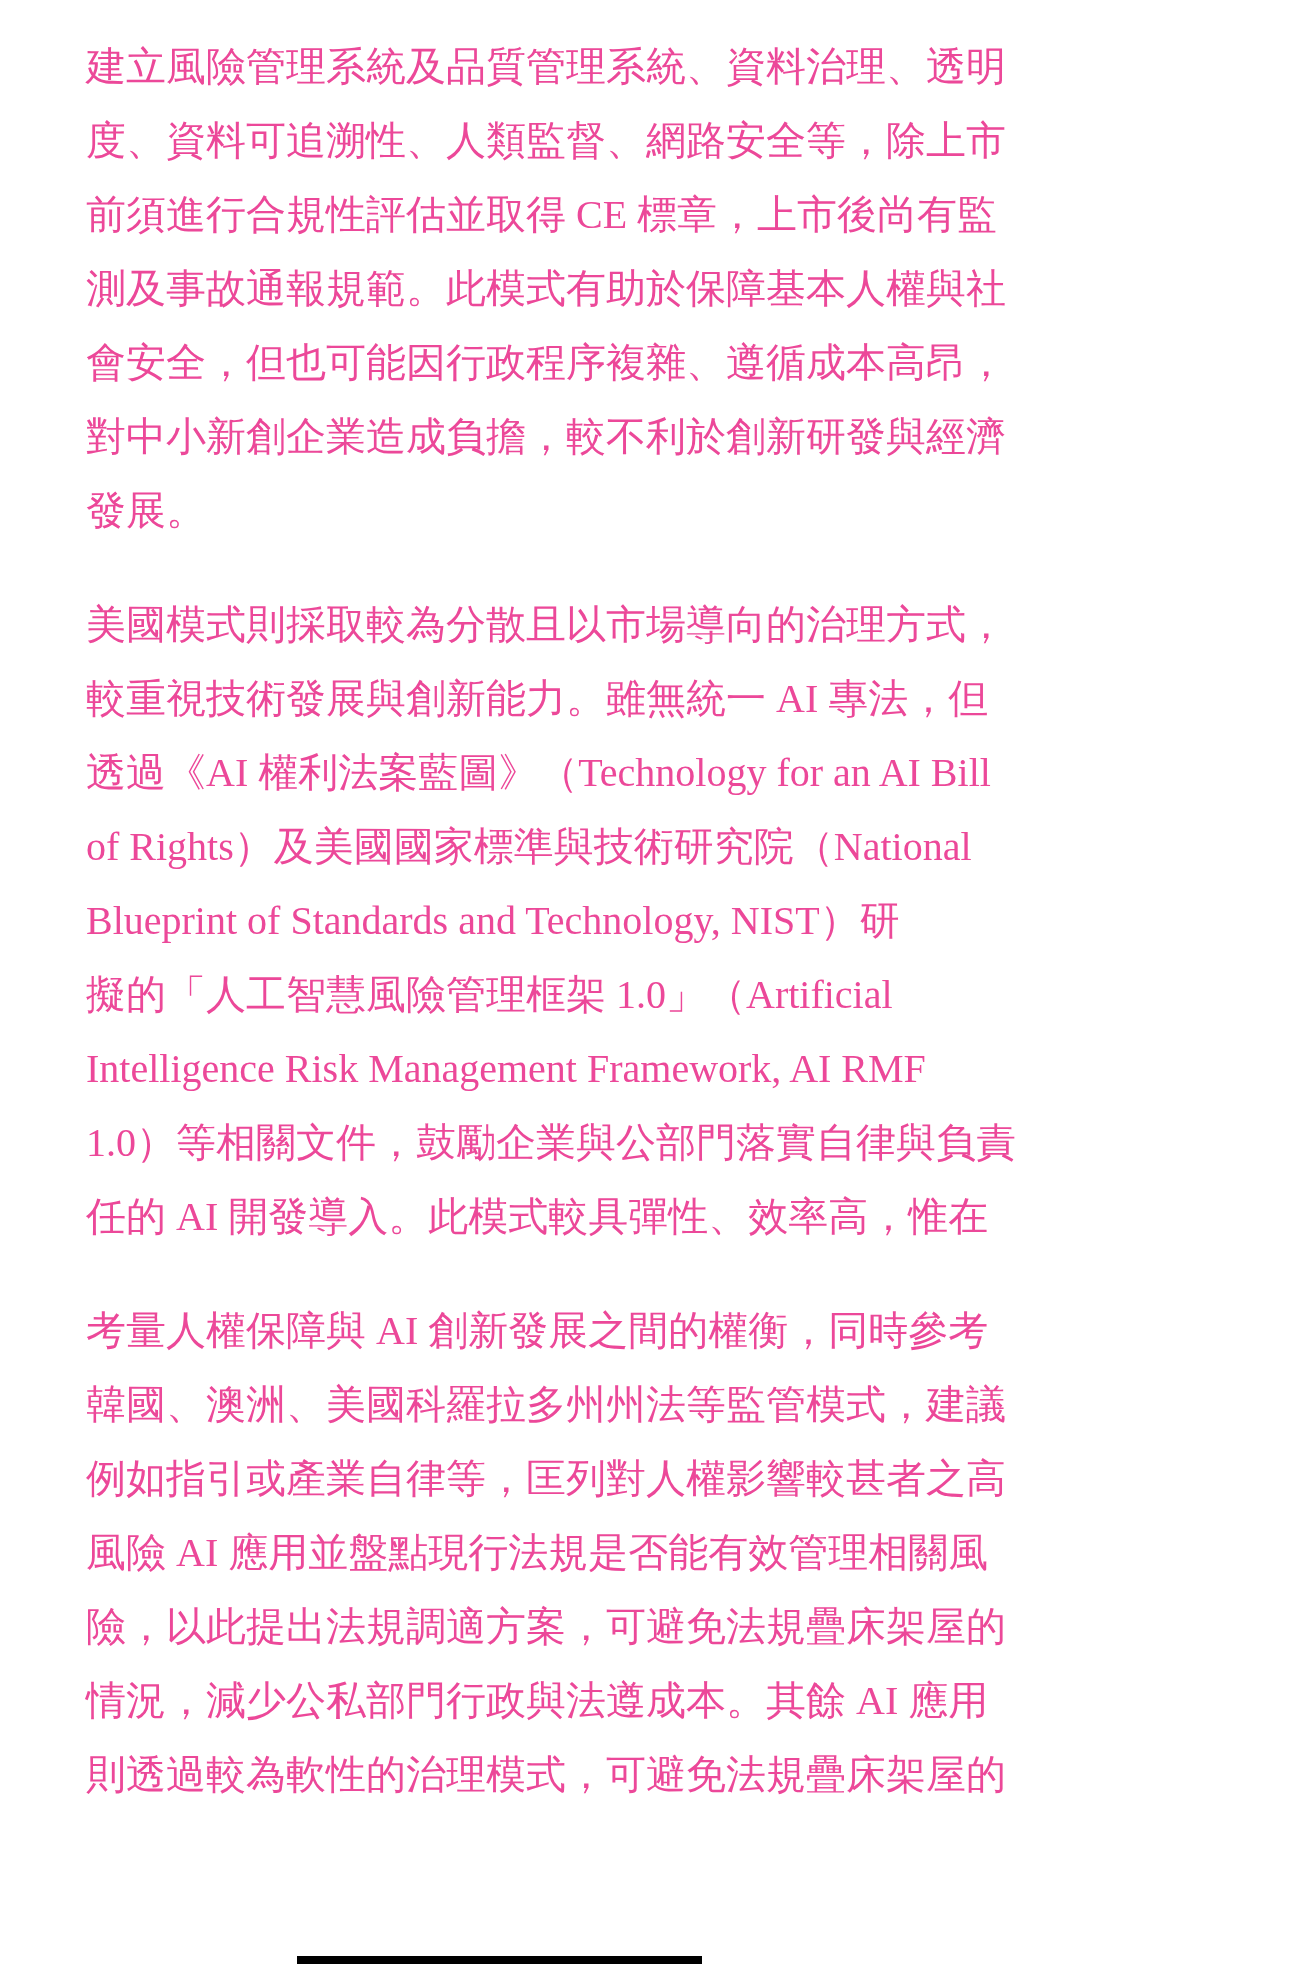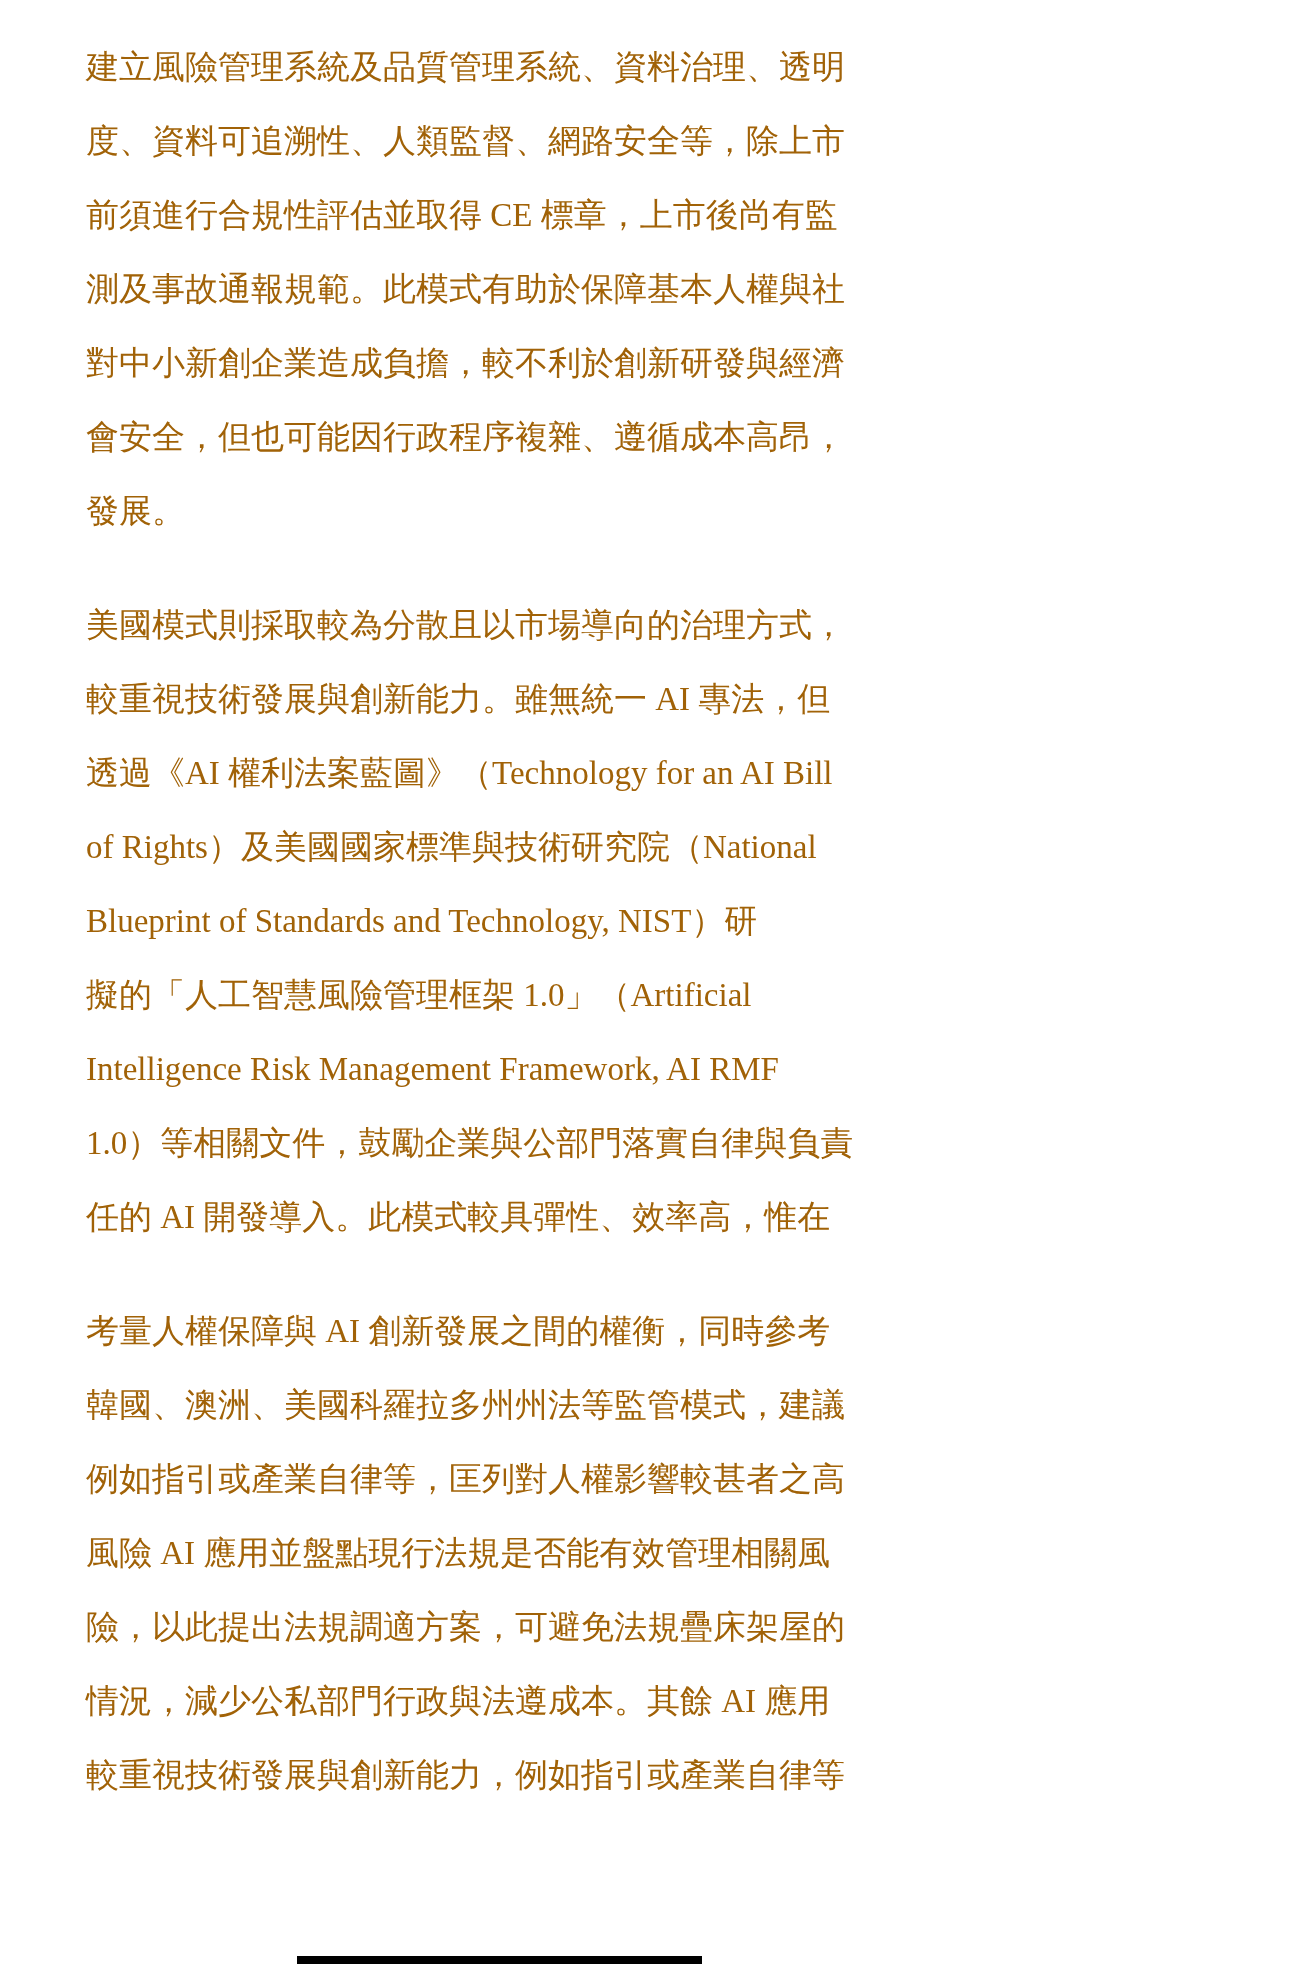--- a/index.html
+++ b/index.html
@@ -5,23 +5,23 @@
   html, body {
     margin: 0;
     padding: 0;
     background: #ffffff;
   }
   .page {
     position: relative;
     width: 1314px;
     height: 1964px;
     background: #ffffff;
-    color: #a16207;
+    color: #ec4899;
     font-family: "Liberation Serif", "DejaVu Serif", serif;
-    font-size: 33px;
+    font-size: 40px;
     line-height: 74px;
     box-sizing: border-box;
     padding: 30px 70px 0 86px;
     overflow: hidden;
   }
   .para {
     margin: 0 0 40px 0;
     padding: 0;
   }
   .line {
@@ -41,22 +41,22 @@
 </head>
 <body>
 
 <div class="page">
 
   <div class="para">
     <span class="line">建立風險管理系統及品質管理系統、資料治理、透明</span>
     <span class="line">度、資料可追溯性、人類監督、網路安全等，除上市</span>
     <span class="line">前須進行合規性評估並取得 CE 標章，上市後尚有監</span>
     <span class="line">測及事故通報規範。此模式有助於保障基本人權與社</span>
+    <span class="line">會安全，但也可能因行政程序複雜、遵循成本高昂，</span>
     <span class="line">對中小新創企業造成負擔，較不利於創新研發與經濟</span>
-    <span class="line">會安全，但也可能因行政程序複雜、遵循成本高昂，</span>
     <span class="line">發展。</span>
   </div>
 
   <div class="para">
     <span class="line">美國模式則採取較為分散且以市場導向的治理方式，</span>
     <span class="line">較重視技術發展與創新能力。雖無統一 AI 專法，但</span>
     <span class="line">透過《AI 權利法案藍圖》（Technology for an AI Bill</span>
     <span class="line">of Rights）及美國國家標準與技術研究院（National</span>
     <span class="line">Blueprint of Standards and Technology, NIST）研</span>
     <span class="line">擬的「人工智慧風險管理框架 1.0」（Artificial</span>
@@ -65,18 +65,18 @@
     <span class="line">任的 AI 開發導入。此模式較具彈性、效率高，惟在</span>
   </div>
 
   <div class="para">
     <span class="line">考量人權保障與 AI 創新發展之間的權衡，同時參考</span>
     <span class="line">韓國、澳洲、美國科羅拉多州州法等監管模式，建議</span>
     <span class="line">例如指引或產業自律等，匡列對人權影響較甚者之高</span>
     <span class="line">風險 AI 應用並盤點現行法規是否能有效管理相關風</span>
     <span class="line">險，以此提出法規調適方案，可避免法規疊床架屋的</span>
     <span class="line">情況，減少公私部門行政與法遵成本。其餘 AI 應用</span>
-    <span class="line">較重視技術發展與創新能力，例如指引或產業自律等</span>
+    <span class="line">則透過較為軟性的治理模式，可避免法規疊床架屋的</span>
   </div>
 
   <div class="clipped-sliver"></div>
 
 </div>
 
 </body></html>

